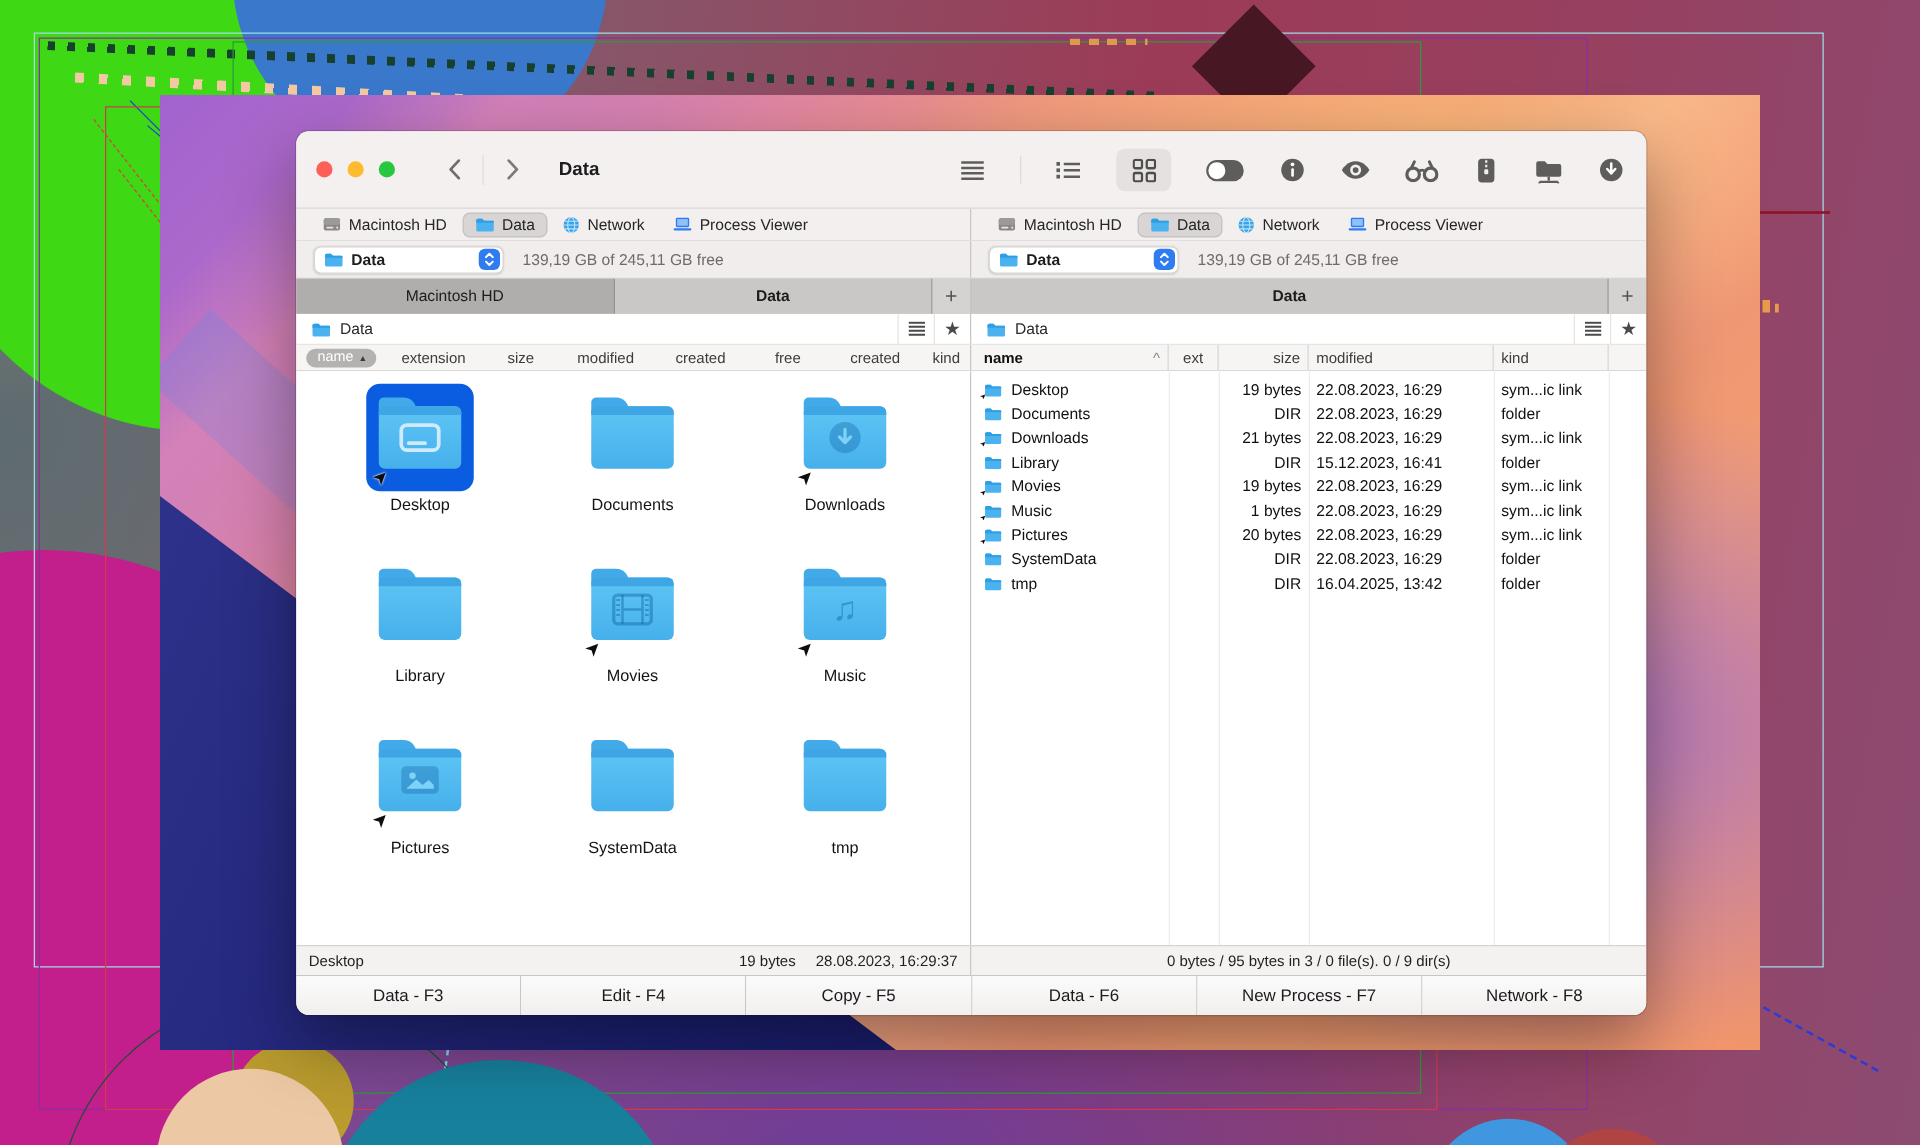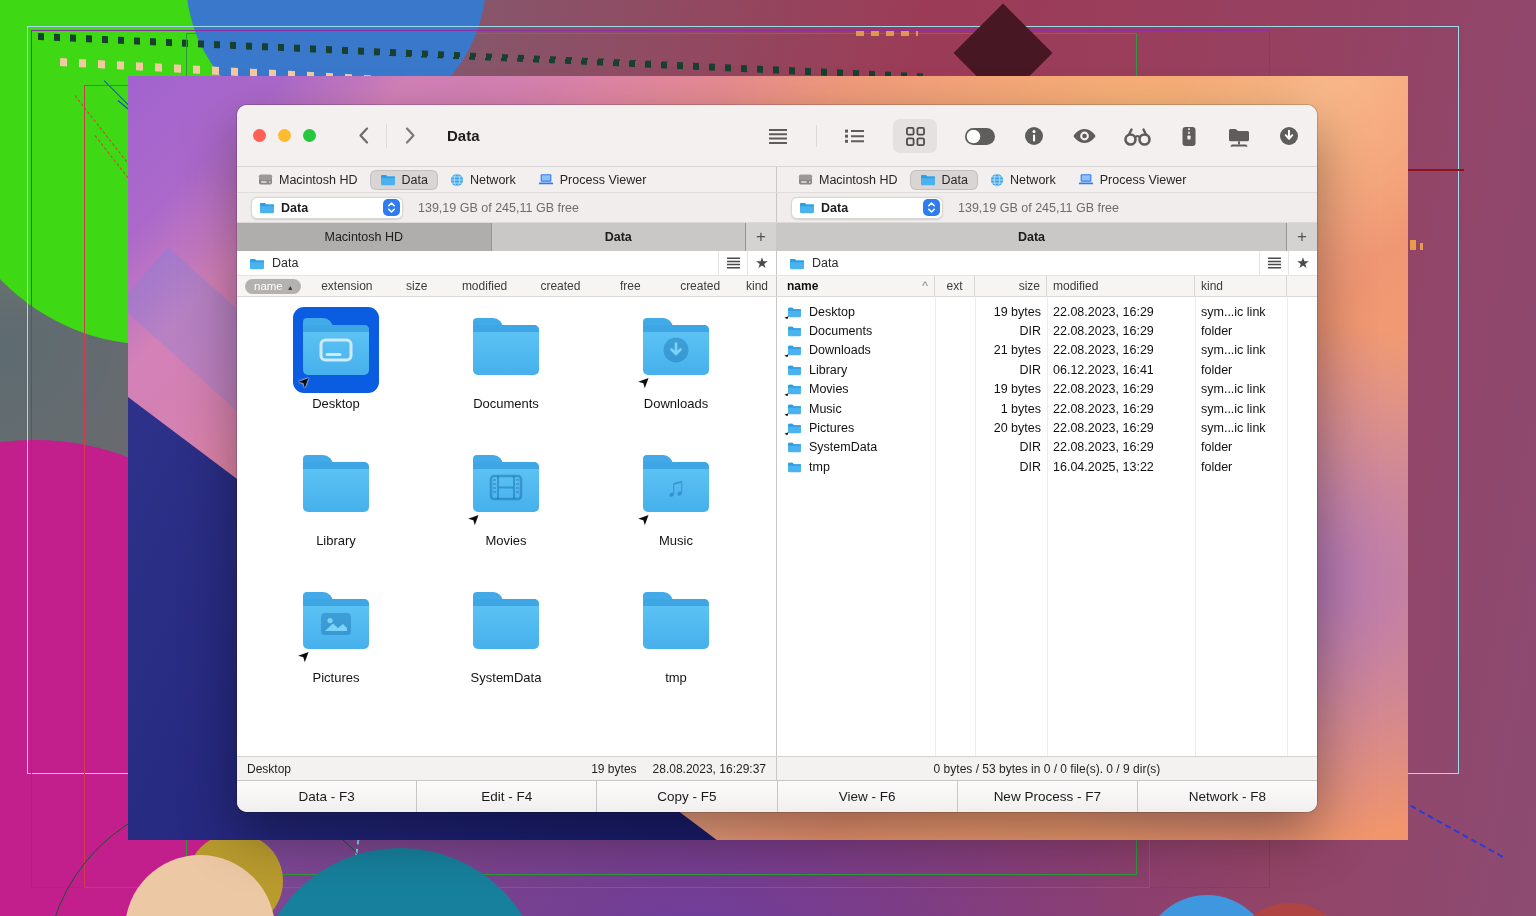--- a/index.html
+++ b/index.html
@@ -660,21 +660,21 @@
               <span class="mf">
                 <svg width="15" height="12" viewBox="0 0 16 13">
                   <path d="M1 3.4 Q1 2 2.4 2 L5.8 2 L7.3 3.5 L13.7 3.5 Q15 3.5 15 4.8 L15 11 Q15 12.2 13.7 12.2 L2.3 12.2 Q1 12.2 1 11 Z" fill="#4ab3ef"></path>
                   <path d="M1 3.4 Q1 2 2.4 2 L5.8 2 L7.3 3.5 L15 3.5 L15 5.2 L1 5.2 Z" fill="#2f9fe4"></path>
                 </svg>
               </span>
               <span>Library</span>
             </div>
           <div class="c ext"></div>
           <div class="c size">DIR</div>
-          <div class="c mod">06.12.2023, 16:41</div>
+          <div class="c mod">15.12.2023, 16:41</div>
           <div class="c kind">folder</div>
         </div>
         <div class="lrow">
           <div class="c name">
               <span class="mf ln">
                 <svg width="15" height="12" viewBox="0 0 16 13">
                   <path d="M1 3.4 Q1 2 2.4 2 L5.8 2 L7.3 3.5 L13.7 3.5 Q15 3.5 15 4.8 L15 11 Q15 12.2 13.7 12.2 L2.3 12.2 Q1 12.2 1 11 Z" fill="#4ab3ef"></path>
                   <path d="M1 3.4 Q1 2 2.4 2 L5.8 2 L7.3 3.5 L15 3.5 L15 5.2 L1 5.2 Z" fill="#2f9fe4"></path>
                 </svg>
               </span>
@@ -735,41 +735,41 @@
               <span class="mf">
                 <svg width="15" height="12" viewBox="0 0 16 13">
                   <path d="M1 3.4 Q1 2 2.4 2 L5.8 2 L7.3 3.5 L13.7 3.5 Q15 3.5 15 4.8 L15 11 Q15 12.2 13.7 12.2 L2.3 12.2 Q1 12.2 1 11 Z" fill="#4ab3ef"></path>
                   <path d="M1 3.4 Q1 2 2.4 2 L5.8 2 L7.3 3.5 L15 3.5 L15 5.2 L1 5.2 Z" fill="#2f9fe4"></path>
                 </svg>
               </span>
               <span>tmp</span>
             </div>
           <div class="c ext"></div>
           <div class="c size">DIR</div>
-          <div class="c mod">16.04.2025, 13:22</div>
+          <div class="c mod">16.04.2025, 13:42</div>
           <div class="c kind">folder</div>
         </div>
       </div>
     </div>
   </div>
 
   <div class="rowpair statusrow">
     <div class="half l">
       <span>Desktop</span>
       <span class="st-spacer"></span>
       <span class="st-size">19 bytes</span>
       <span>28.08.2023, 16:29:37</span>
     </div>
     <div class="half r">
-      <span>0 bytes / 53 bytes in 0 / 0 file(s). 0 / 9 dir(s)</span>
+      <span>0 bytes / 95 bytes in 3 / 0 file(s). 0 / 9 dir(s)</span>
     </div>
   </div>
 
   <div class="fnrow">
     <div class="fnbtn">Data - F3</div>
     <div class="fnbtn">Edit - F4</div>
     <div class="fnbtn">Copy - F5</div>
-    <div class="fnbtn">View - F6</div>
+    <div class="fnbtn">Data - F6</div>
     <div class="fnbtn">New Process - F7</div>
     <div class="fnbtn">Network - F8</div>
   </div>
 
 </div>
 
 </body></html>

